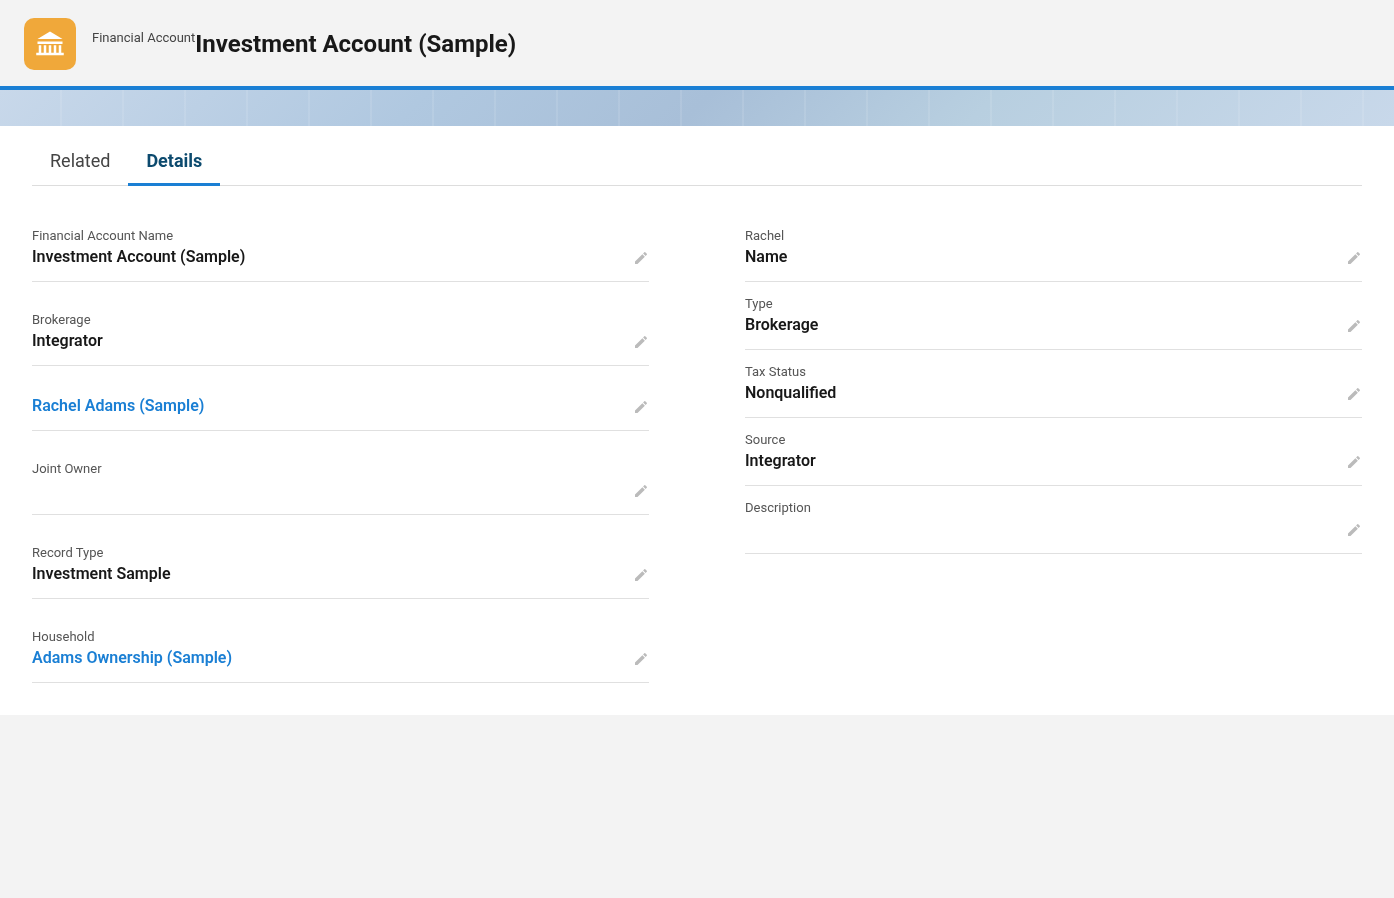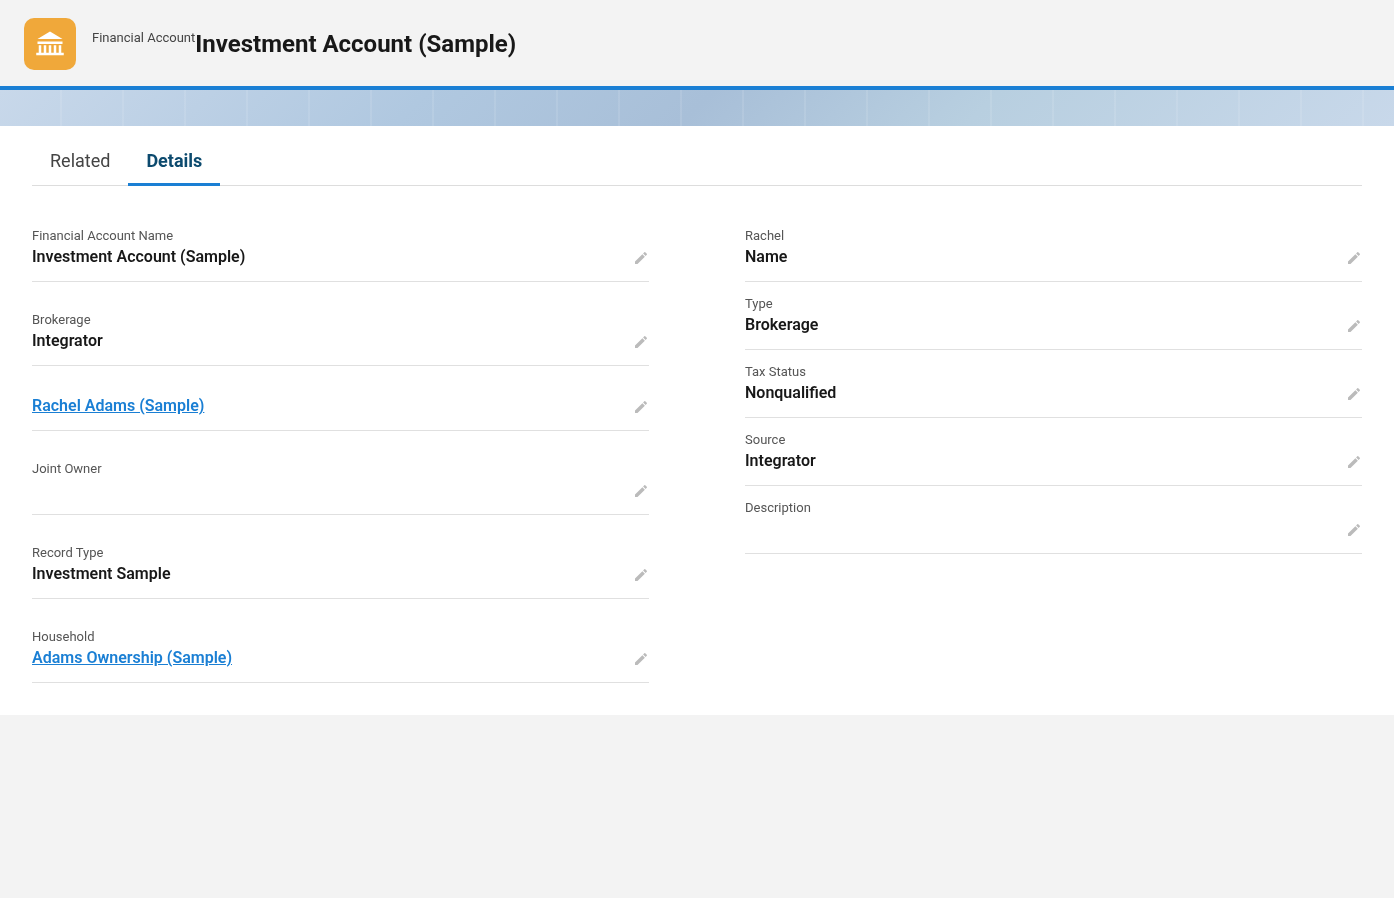--- a/index.html
+++ b/index.html
@@ -125,21 +125,20 @@
       margin-bottom: 4px;
     }
     .field-value {
       font-size: 16px;
       font-weight: 600;
       color: #181818;
       min-height: 24px;
     }
     .field-value.link {
       color: #1a7fd4;
-      text-decoration: underline;
       cursor: pointer;
     }
     .edit-icon {
       position: absolute;
       right: 0;
       bottom: 12px;
       color: #aaa;
       font-size: 14px;
       cursor: pointer;
     }

